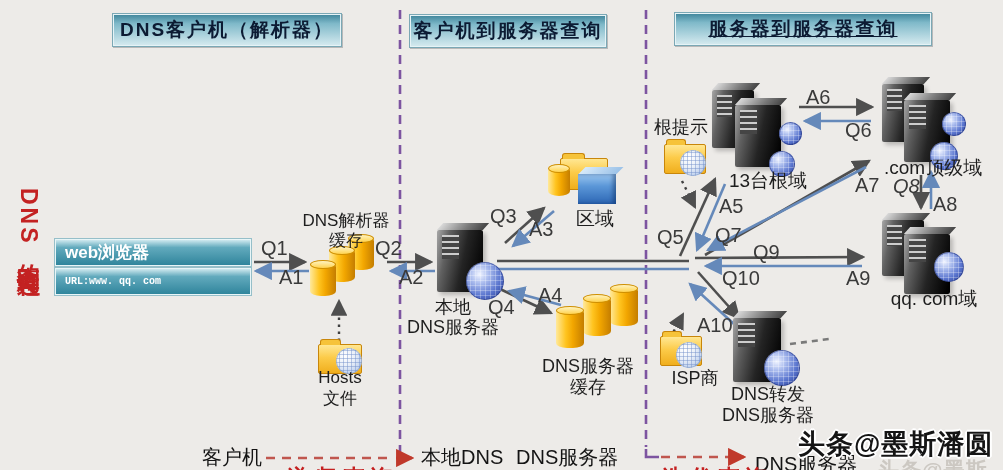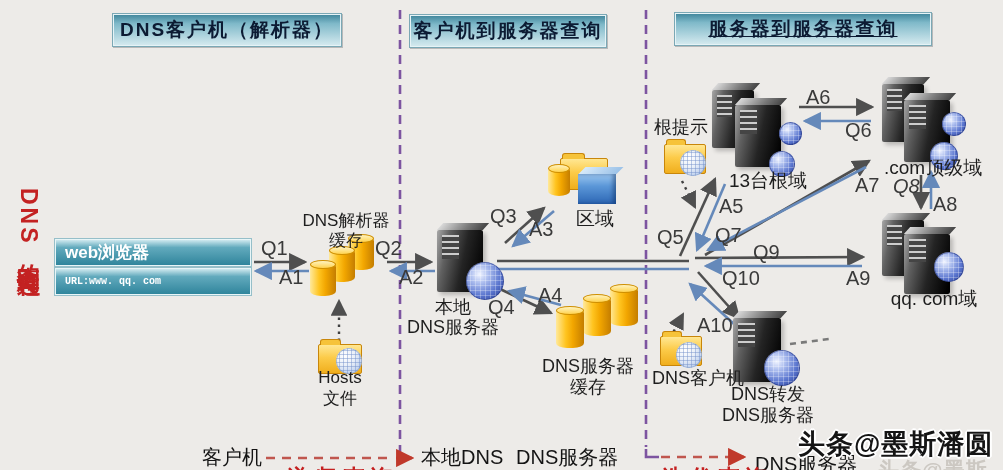--- a/index.html
+++ b/index.html
@@ -246,21 +246,21 @@
     <div class="tower" style="left:4px;top:6px;width:42px;height:56px;"></div>
     <div class="tower" style="left:26px;top:20px;width:46px;height:60px;"></div>
     <div class="globe-b" style="left:56px;top:38px;width:30px;height:30px;"></div>
   </div>
   <div class="lbl node-label" style="left:888px;top:288px;width:92px;font-size:19px;">qq. com域</div>
 
   <div class="icon-group" style="left:660px;top:332px;width:44px;height:38px;">
     <div class="folder" style="left:0;top:4px;width:40px;height:28px;"></div>
     <div class="globe-p" style="left:16px;top:10px;width:26px;height:26px;"></div>
   </div>
-  <div class="lbl node-label" style="left:652px;top:368px;width:86px;font-size:18px;">DNS客户机</div>
+  <div class="lbl node-label" style="left:652px;top:368px;width:86px;font-size:18px;">ISP商</div>
 
   <div class="icon-group" style="left:733px;top:318px;width:72px;height:72px;">
     <div class="tower" style="left:0;top:0;width:48px;height:64px;"></div>
     <div class="globe-b" style="left:31px;top:32px;width:36px;height:36px;"></div>
   </div>
   <div class="lbl node-label" style="left:708px;top:384px;width:120px;font-size:18px;line-height:21px;">
     <div>DNS转发</div>
     <div>DNS服务器</div>
   </div>
 

